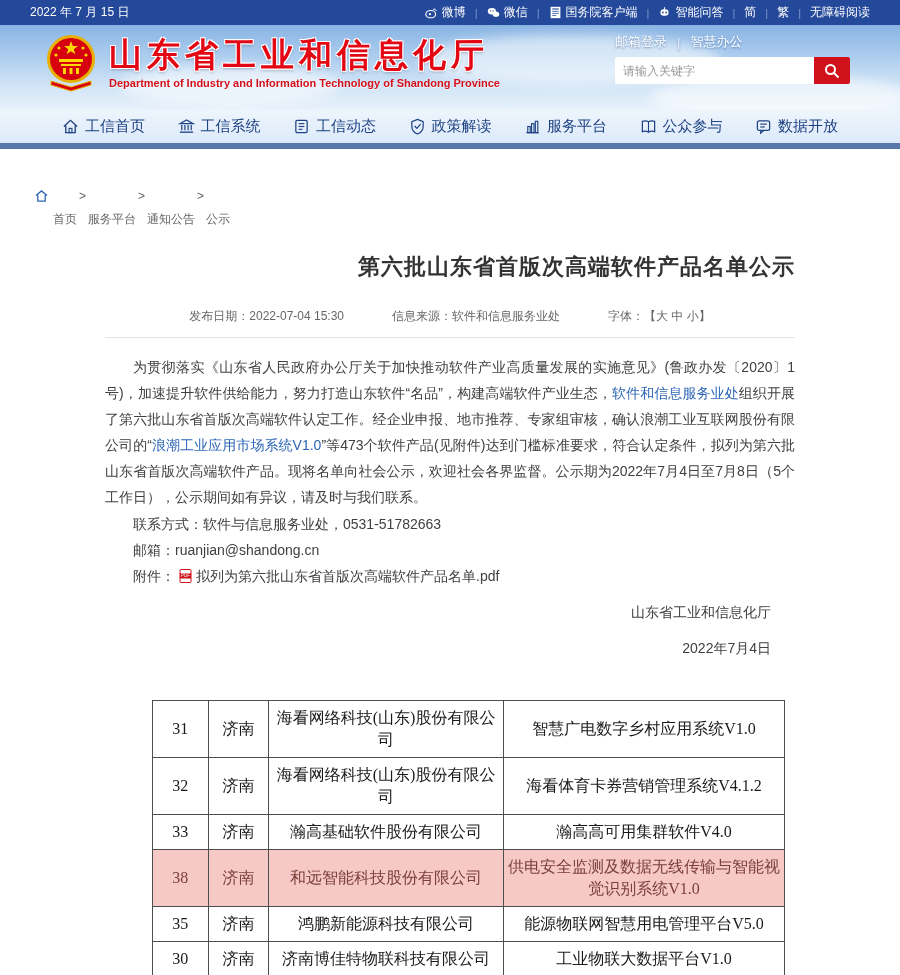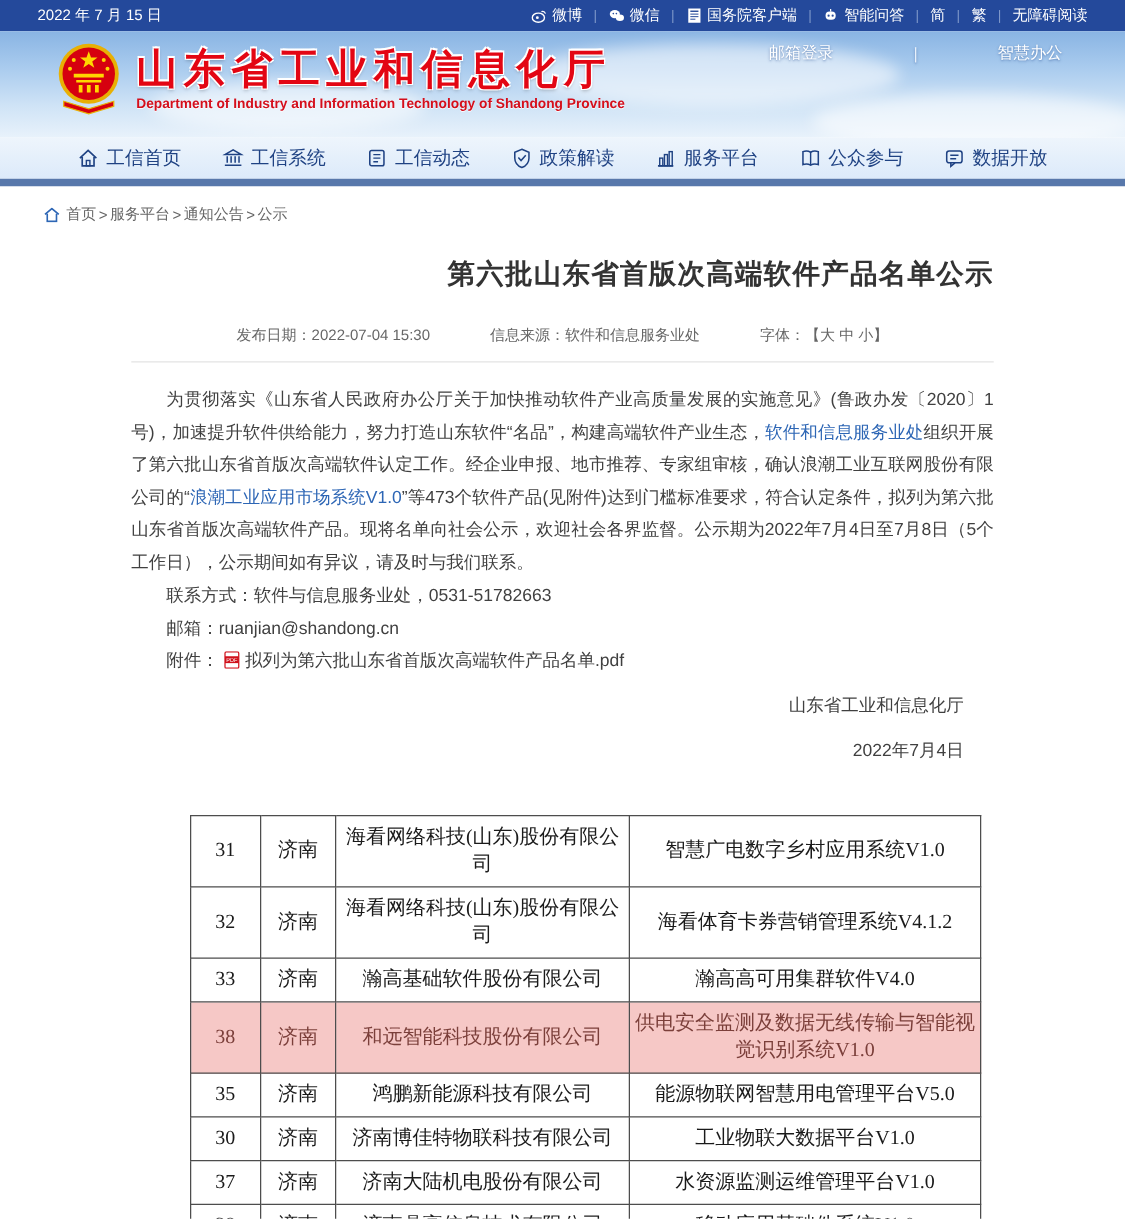--- a/index.html
+++ b/index.html
@@ -22,41 +22,41 @@
   .c1 { width:220px; height:40px; left:120px; top:40px; }
   .c2 { width:300px; height:50px; left:420px; top:10px; }
   .c3 { width:260px; height:45px; left:650px; top:50px; }
   .brand { position:absolute; left:45px; top:8px; display:flex; align-items:center; }
   .emblem { width:52px; height:60px; margin-right:12px; }
   .brand-text .cn { font-size:33px; font-weight:bold; color:#e30613; letter-spacing:5px; line-height:1.1;
      text-shadow:-1px -1px 0 #fff,1px -1px 0 #fff,-1px 1px 0 #fff,1px 1px 0 #fff,0 2px 3px rgba(0,0,0,.25); }
   .brand-text .en { font-size:11px; font-weight:bold; color:#d40f1c; margin-top:3px;
      text-shadow:0 1px 0 rgba(255,255,255,.8); }
   .header-right { position:absolute; right:50px; top:8px; width:235px; }
-  .hr-links { display:flex; justify-content:space-between; align-items:center; color:#fff; font-size:13px;
+  .hr-links { display:flex; justify-content:flex-start; align-items:center; color:#fff; font-size:13px;
               text-shadow:0 1px 2px rgba(30,70,140,.6); margin-bottom:6px; }
   .hr-links .sep { margin:0 10px; color:#e8f1fb; }
   .searchbox { display:flex; height:27px; }
   .searchbox input { flex:1; border:none; outline:none; padding:0 8px; font-size:12px; color:#333;
                      background:#fff; border-radius:2px 0 0 2px; }
   .searchbox input::placeholder { color:#999; }
   .search-btn { width:36px; background:#d0111b; border:none; display:flex; align-items:center;
                 justify-content:center; cursor:pointer; border-radius:0 2px 2px 0; }
 
   
   .nav { height:33px; background:linear-gradient(180deg,#eef5fc,#dceafa); display:flex; align-items:center;
          justify-content:space-between; padding:0 62px; }
   .nav-item { display:flex; align-items:center; gap:6px; color:#1f4283; font-size:15px; cursor:pointer; white-space:nowrap; }
   .nav-item svg { width:17px; height:17px; display:block; }
   .nav-bar { height:6px; background:#5878ab; }
 
   
   .crumbs { display:flex; align-items:center; padding:14px 0 6px 35px; font-size:12px; color:#666; }
   .crumbs svg { width:13px; height:12px; margin-right:5px; display:block; }
-  .crumb { color:#666; cursor:pointer; }
+  .crumb { color:#666; cursor:pointer;margin-top:48px; }
   .crumb-sep { margin:0 2px; color:#666; }
 
   
   .article { width:690px; margin:0 auto; }
   .art-title { text-align:right; font-size:22px; font-weight:bold; color:#333; margin-top:18px; letter-spacing:1px; }
   .meta { display:flex; justify-content:center; gap:48px; font-size:12px; color:#666; margin-top:26px; padding-bottom:12px;
           border-bottom:1px solid #e4e4e4; }
   .meta b { font-weight:normal; color:#666; }
   .font-ctl { cursor:pointer; }
   .para { margin-top:16px; font-size:14px; color:#404040; line-height:26px; text-align:justify; text-indent:2em; }
@@ -170,20 +170,29 @@
       <div class="cn">山东省工业和信息化厅</div>
       <div class="en">Department of Industry and Information Technology of Shandong Province</div>
     </div>
   </div>
   <div class="header-right">
     <div class="hr-links">
       <span>邮箱登录</span>
       <span class="sep">|</span>
       <span>智慧办公</span>
     </div>
+    <div class="searchbox">
+      <input type="text" placeholder="请输入关键字" style="">
+      <button class="search-btn">
+        <svg width="16" height="16" viewBox="0 0 16 16">
+          <circle cx="6.5" cy="6.5" r="4.5" fill="none" stroke="#fff" stroke-width="2"></circle>
+          <line x1="10" y1="10" x2="14.5" y2="14.5" stroke="#fff" stroke-width="2"></line>
+        </svg>
+      </button>
+    </div>
   </div>
 </div>
 
 <div class="nav">
   <span class="nav-item">
     <svg viewBox="0 0 18 18">
         <path d="M2 9 L9 2.5 L16 9 M4 8 V15.5 H14 V8" fill="none" stroke="#1f4283" stroke-width="1.4"></path>
         <rect x="7.5" y="11" width="3" height="4.5" fill="none" stroke="#1f4283" stroke-width="1.2"></rect>
       </svg>
     <span>工信首页</span>

